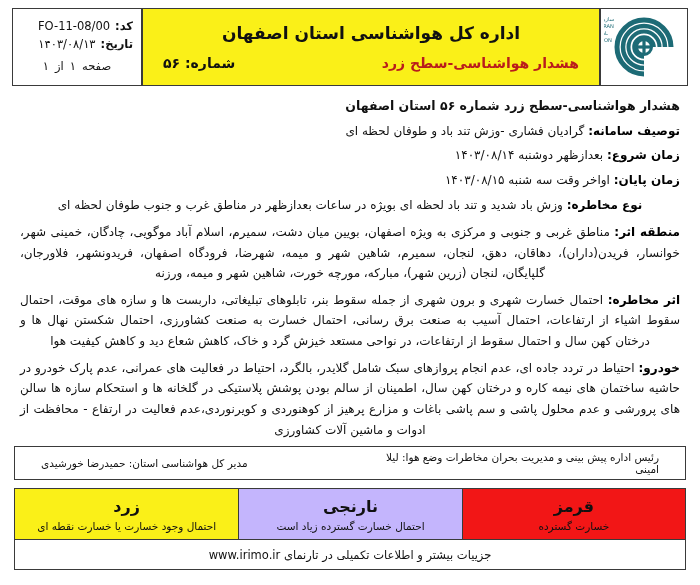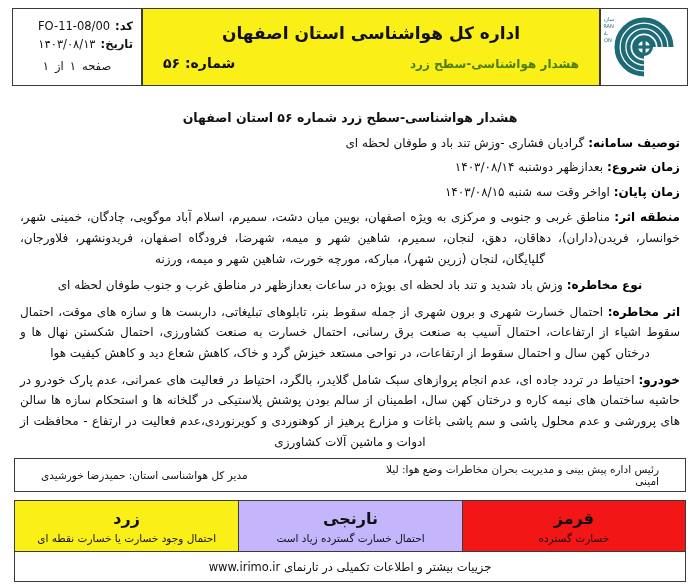--- a/index.html
+++ b/index.html
@@ -77,23 +77,23 @@
     color: #111;
   }
   .hdr-sub-row {
     display: flex;
     flex-direction: row;
     align-items: baseline;
     justify-content: space-between;
     padding: 0 6px;
   }
   .hdr-sub-title {
-    font-size: 12px;
-    font-weight: bold;
-    color: #4d7c0f;
+    font-size: 14px;
+    font-weight: bold;
+    color: #b91c1c;
   }
   .hdr-number {
     font-size: 14px;
     font-weight: bold;
     color: #111;
   }
 
   .code-line {
     font-size: 11.5px;
     line-height: 1.55;
@@ -118,22 +118,21 @@
 
   
   .body-block {
     padding: 4px 8px 0 8px;
     direction: rtl;
     text-align: right;
   }
   .doc-heading {
     font-size: 12.5px;
     font-weight: bold;
-    text-align: center;
-    margin: 16px 0 9px 0;
+    margin: 4px 0 9px 0;
     color: #111;
   }
   .field-line {
     font-size: 12px;
     line-height: 1.62;
     margin: 0 0 5px 0;
     color: #111;
     text-align: justify;
     text-align-last: right;
   }
@@ -298,27 +297,27 @@
       <span class="lbl">زمان شروع:</span>
       <span>بعدازظهر دوشنبه ۱۴۰۳/۰۸/۱۴</span>
     </div>
 
     <div class="field-line">
       <span class="lbl">زمان پایان:</span>
       <span>اواخر وقت سه شنبه ۱۴۰۳/۰۸/۱۵</span>
     </div>
 
     <div class="para">
+      <span class="lbl">نوع مخاطره:</span>
+      <span>وزش باد شدید و تند باد لحظه ای بویژه در ساعات بعدازظهر در مناطق غرب و جنوب طوفان لحظه ای</span>
+    </div>
+
+    <div class="para">
       <span class="lbl">منطقه اثر:</span>
       <span>مناطق غربی و جنوبی و مرکزی به ویژه اصفهان، بویین میان دشت، سمیرم، اسلام آباد موگویی، چادگان، خمینی شهر، خوانسار، فریدن(داران)، دهاقان، دهق، لنجان، سمیرم، شاهین شهر و میمه، شهرضا، فرودگاه اصفهان، فریدونشهر، فلاورجان، گلپایگان، لنجان (زرین شهر)، مبارکه، مورچه خورت، شاهین شهر و میمه، ورزنه</span>
-    </div>
-
-    <div class="para">
-      <span class="lbl">نوع مخاطره:</span>
-      <span>وزش باد شدید و تند باد لحظه ای بویژه در ساعات بعدازظهر در مناطق غرب و جنوب طوفان لحظه ای</span>
     </div>
 
     <div class="para">
       <span class="lbl">اثر مخاطره:</span>
       <span>احتمال خسارت شهری و برون شهری از جمله سقوط بنر، تابلوهای تبلیغاتی، داربست ها و سازه های موقت، احتمال سقوط اشیاء از ارتفاعات، احتمال آسیب به صنعت برق رسانی، احتمال خسارت به صنعت کشاورزی، احتمال شکستن نهال ها و درختان کهن سال و احتمال سقوط از ارتفاعات، در نواحی مستعد خیزش گرد و خاک، کاهش شعاع دید و کاهش کیفیت هوا</span>
     </div>
 
     <div class="para">
       <span class="lbl">خودرو:</span>
       <span>احتیاط در تردد جاده ای، عدم انجام پروازهای سبک شامل گلایدر، بالگرد، احتیاط در فعالیت های عمرانی، عدم پارک خودرو در حاشیه ساختمان های نیمه کاره و درختان کهن سال، اطمینان از سالم بودن پوشش پلاستیکی در گلخانه ها و استحکام سازه ها سالن های پرورشی و عدم محلول پاشی و سم پاشی باغات و مزارع پرهیز از کوهنوردی و کویرنوردی،عدم فعالیت در ارتفاع - محافظت از ادوات و ماشین آلات کشاورزی</span>

